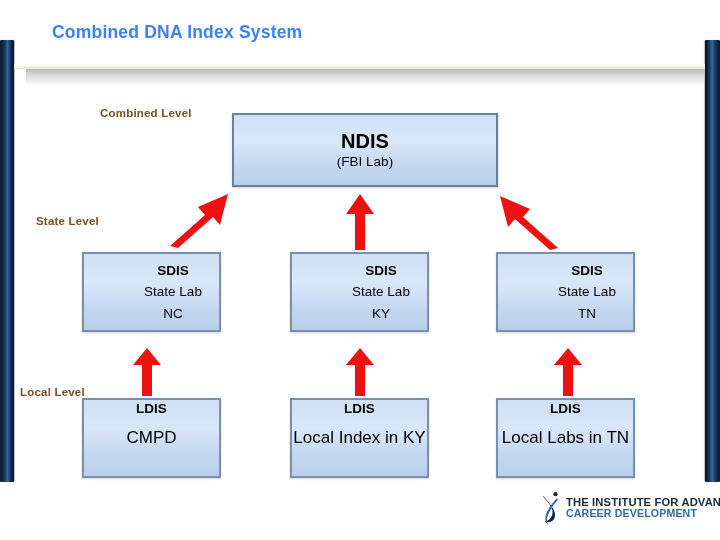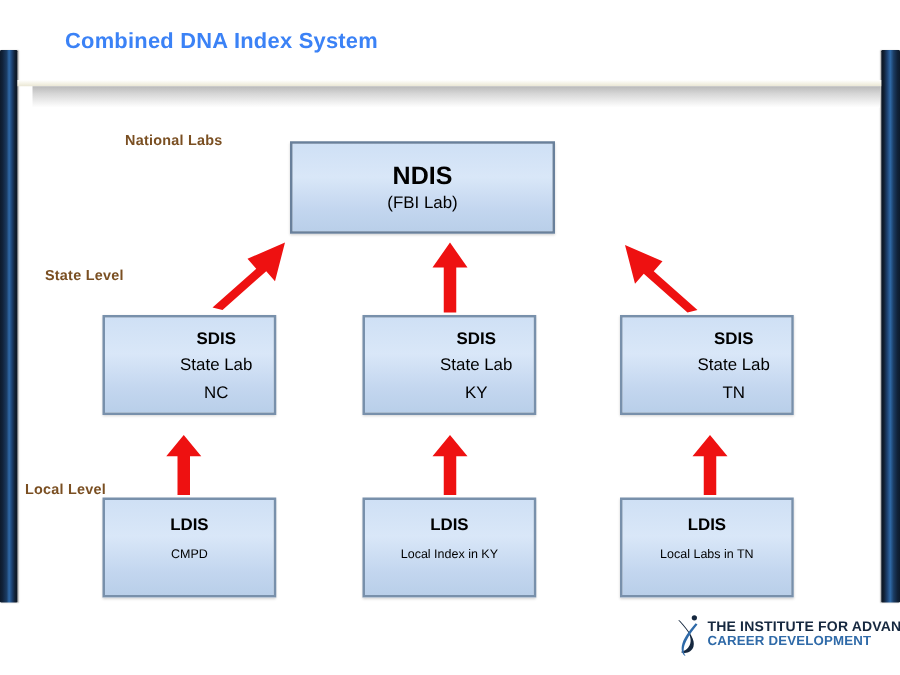--- a/index.html
+++ b/index.html
@@ -102,21 +102,21 @@
     flex-direction: column;
     align-items: center;
     justify-content: center;
     text-align: center;
     color: #000000;
   }
 
   
   #box-ndis {
     left: 232px; top: 113px;
-    width: 212px; height: 74px;
+    width: 266px; height: 74px;
     border-color: #69809b;
   }
   #box-ndis .node-title {
     font-size: 20px;
     font-weight: bold;
     line-height: 1.1;
     margin-bottom: 2px;
   }
   #box-ndis .node-sub {
     font-size: 13.5px;
@@ -144,33 +144,32 @@
     font-weight: normal;
     line-height: 1.6;
   }
 
   
   .ldis-box {
     top: 398px;
     width: 139px;
     height: 80px;
     justify-content: flex-start;
-    padding-top: 11px;
   }
   #box-ldis-cmpd { left: 82px; }
   #box-ldis-ky   { left: 290px; }
   #box-ldis-tn   { left: 496px; }
   .ldis-box .node-title {
     font-size: 13.5px;
     font-weight: bold;
     line-height: 1.3;
     margin-bottom: 9px;
   }
   .ldis-box .node-sub {
-    font-size: 10px;
+    font-size: 17px;
     font-weight: normal;
     line-height: 1.25;
   }
 
   
   .arrow-svg {
     position: absolute;
     overflow: visible;
   }
 
@@ -217,21 +216,21 @@
 <div class="side-bar left"></div>
 <div class="side-bar right"></div>
 
 <div class="slide-title">Combined DNA Index System</div>
 
 <div class="divider-wrap">
   <div class="divider-line"></div>
   <div class="divider-shade"></div>
 </div>
 
-<div class="level-label" id="level-national">National Labs</div>
+<div class="level-label" id="level-national">Combined Level</div>
 <div class="level-label" id="level-state">State Level</div>
 <div class="level-label" id="level-local">Local Level</div>
 
 <div class="node-box" id="box-ndis">
   <div class="node-title">NDIS</div>
   <div class="node-sub">(FBI Lab)</div>
 </div>
 
 <div class="node-box sdis-box" id="box-sdis-nc">
   <div class="node-title">SDIS</div>

